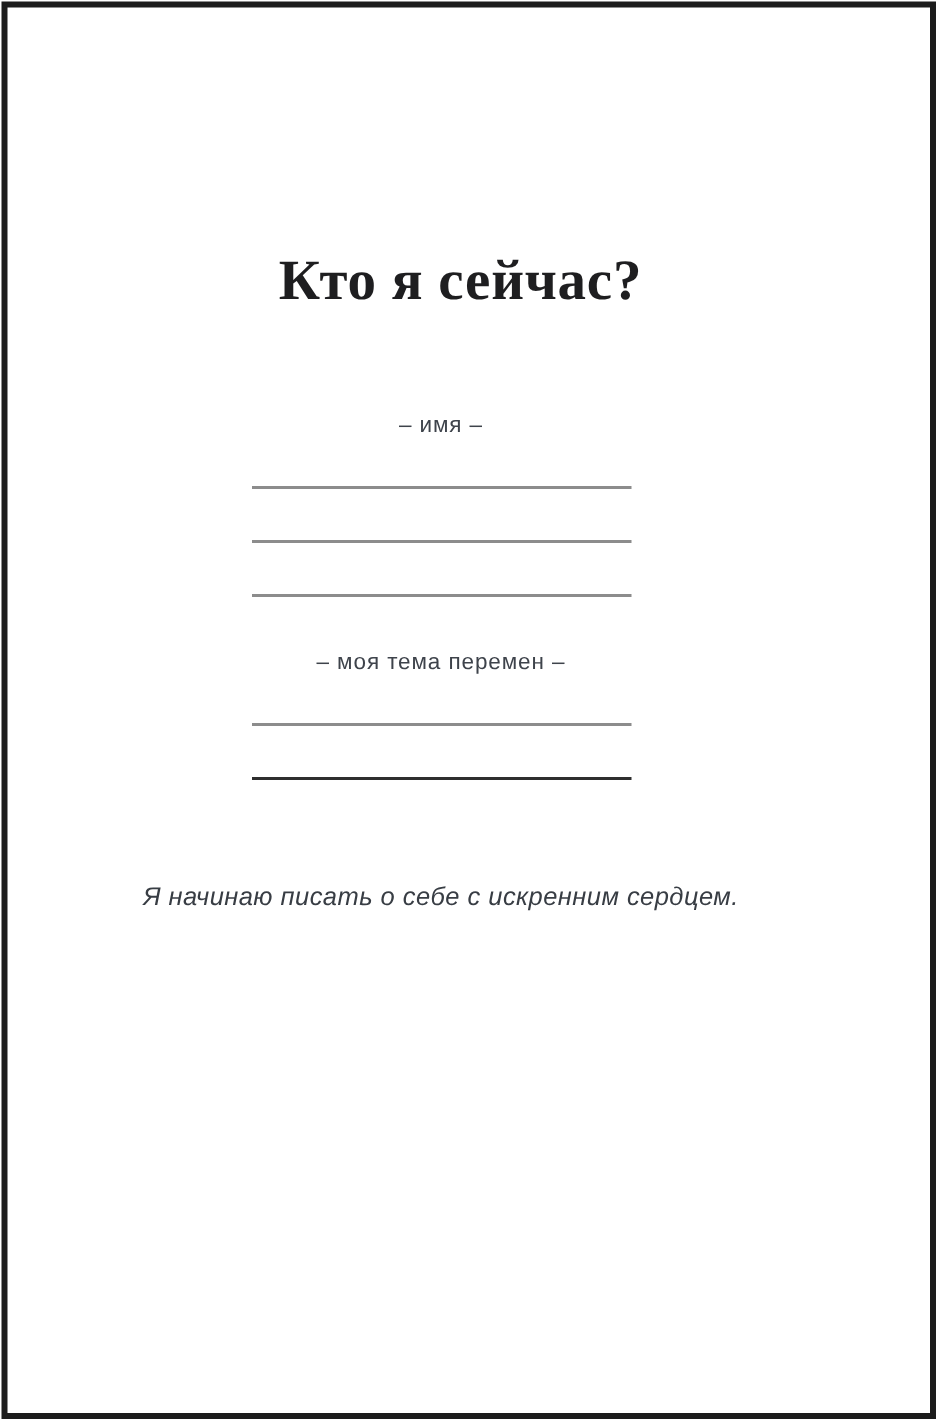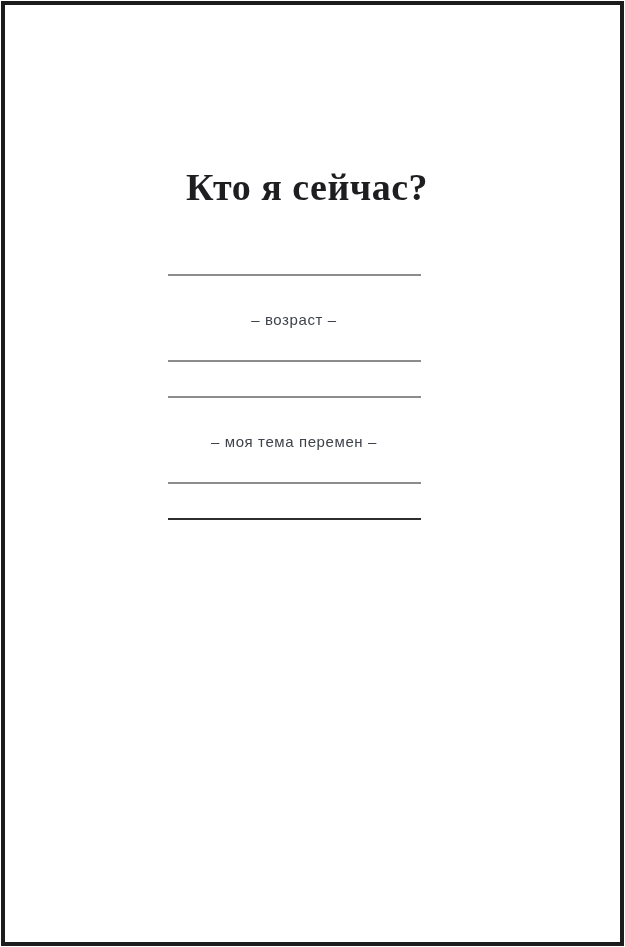--- a/index.html
+++ b/index.html
@@ -57,36 +57,37 @@
 </style>
 </head>
 <body>
 
 <div class="page-frame">
   <div class="content">
 
     <h1 class="title">Кто я сейчас?</h1>
 
     <div class="field first">
+      <div class="field-label">– имя –</div>
       <div class="write-line"></div>
     </div>
 
     <div class="field">
-      <div class="field-label">– возраст –</div>
       <div class="write-line"></div>
     </div>
 
     <div class="field">
       <div class="write-line"></div>
     </div>
 
     <div class="field">
       <div class="field-label">– моя тема перемен –</div>
       <div class="write-line"></div>
     </div>
 
     <div class="field">
       <div class="write-line dark"></div>
     </div>
 
+    <div class="closing">Я начинаю писать о себе с искренним сердцем.</div>
 
   </div>
 </div>
 
 </body></html>

